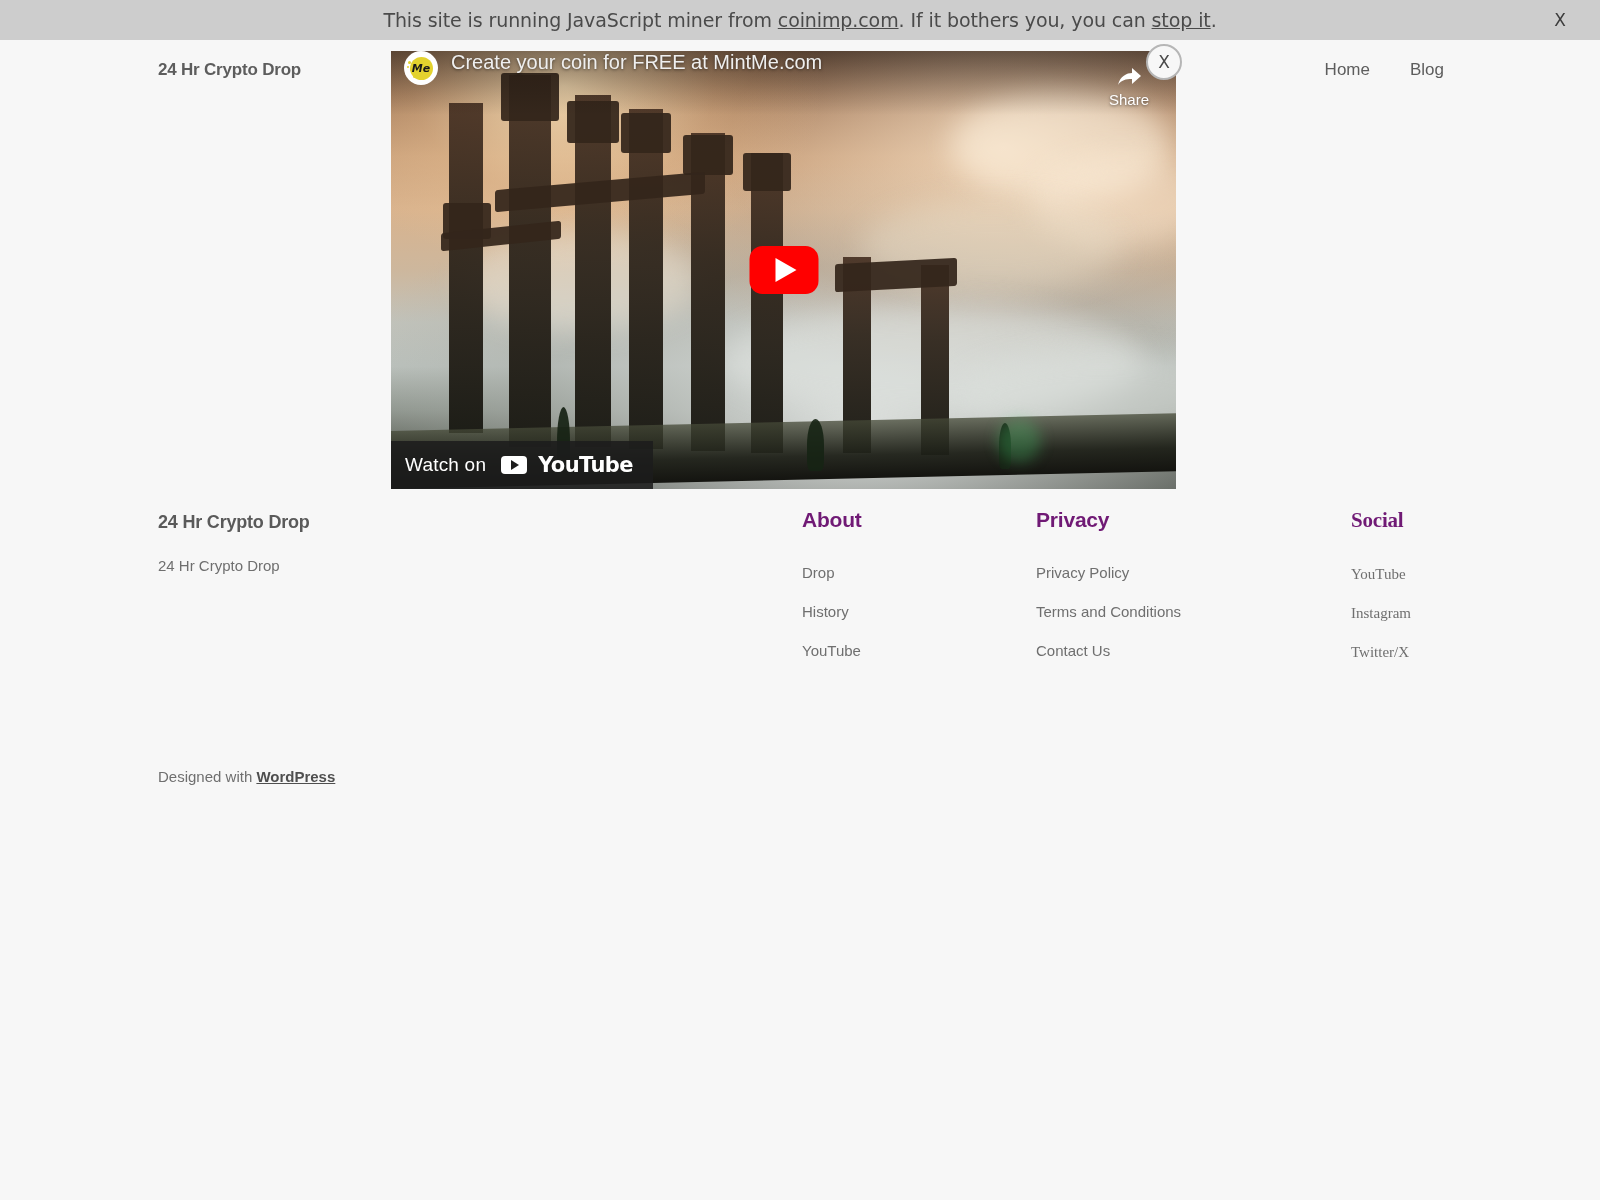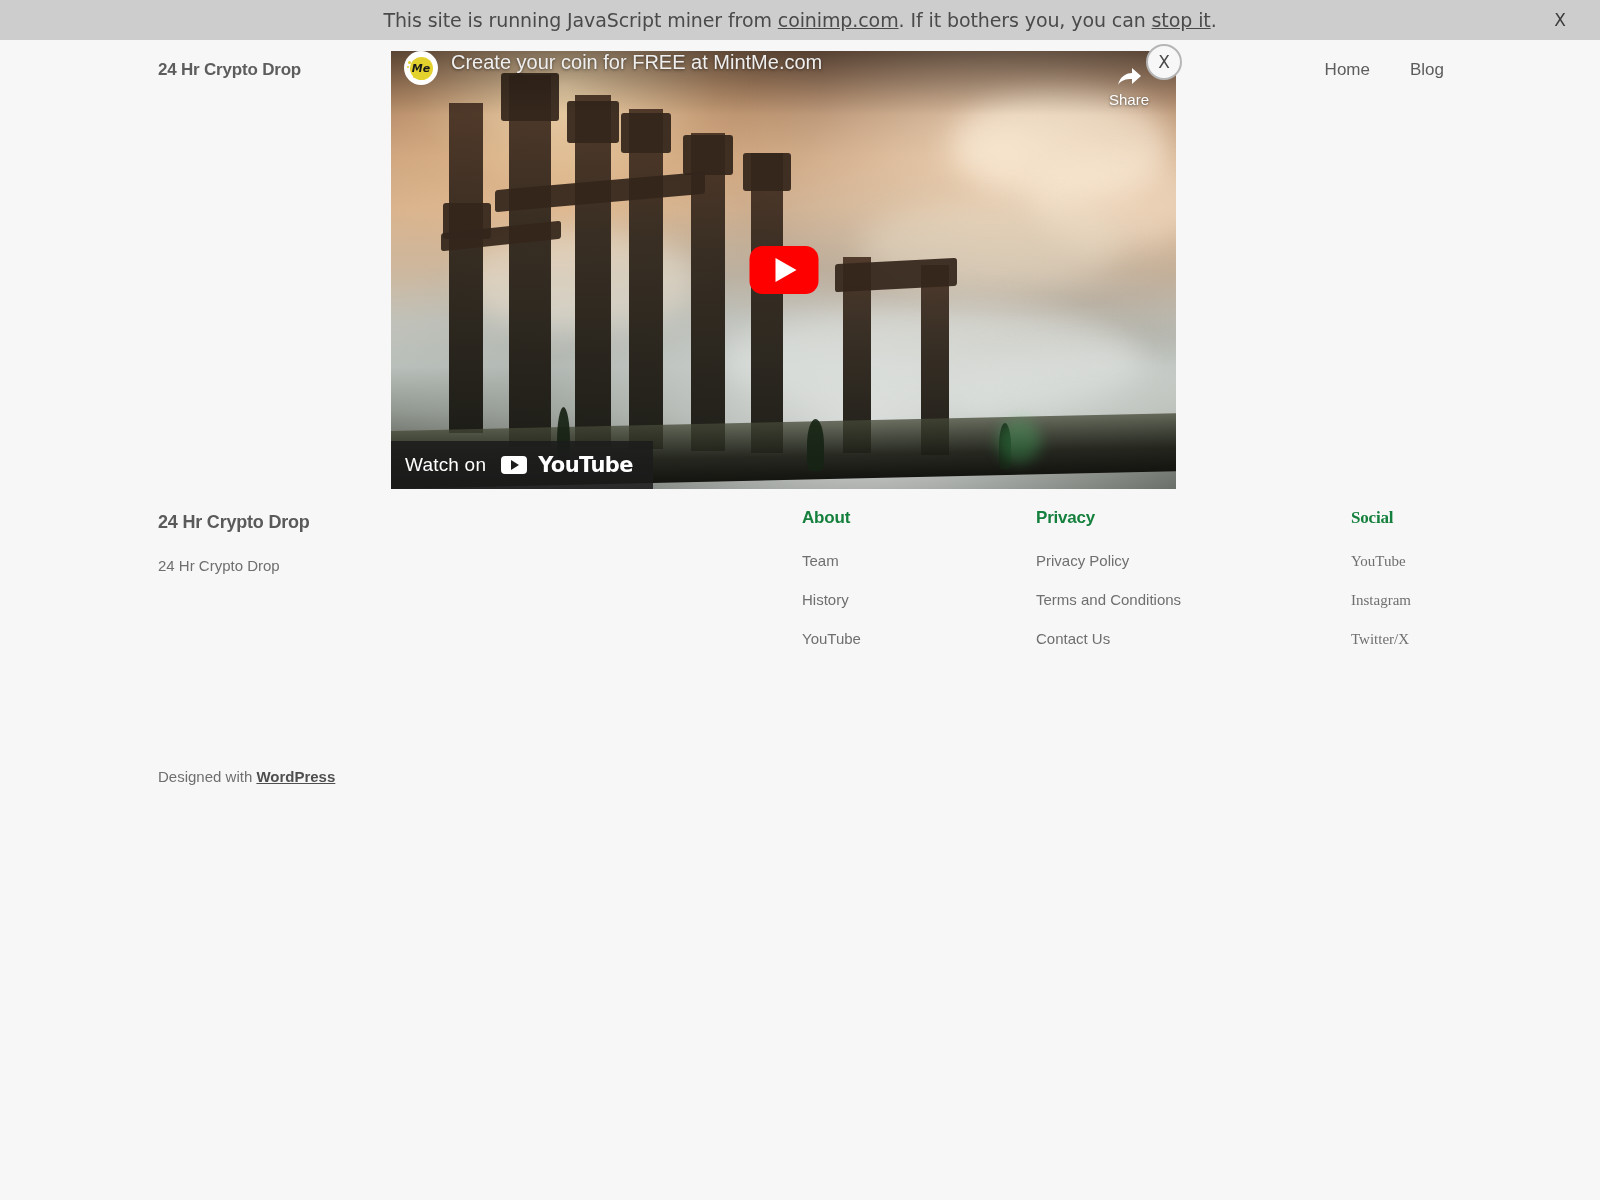--- a/index.html
+++ b/index.html
@@ -308,24 +308,24 @@
     color: #6f6f6f;
   }
   .footer-col {
     position: absolute;
     top: 18px;
   }
   .footer-col.about   { left: 802px; }
   .footer-col.privacy { left: 1036px; }
   .footer-col.social  { left: 1351px; font-family: Liberation Serif, serif; }
   .footer-col h3 {
-    font-size: 17px;
-    font-weight: bold;
-    color: #15803d;
-    margin-bottom: 24px;
+    font-size: 21px;
+    font-weight: bold;
+    color: #701a75;
+    margin-bottom: 32px;
     letter-spacing: -0.2px;
   }
   .footer-col ul { list-style: none; }
   .footer-col li { margin-bottom: 21px; }
   .footer-col li a {
     font-size: 15px;
     color: #6f6f6f;
     text-decoration: none;
     cursor: pointer;
   }
@@ -444,21 +444,21 @@
   <div class="footer-cols">
 
     <div class="footer-brand">
       <div class="footer-brand-title">24 Hr Crypto Drop</div>
       <div class="footer-brand-desc">24 Hr Crypto Drop</div>
     </div>
 
     <div class="footer-col about">
       <h3>About</h3>
       <ul>
-        <li><a>Team</a></li>
+        <li><a>Drop</a></li>
         <li><a>History</a></li>
         <li><a>YouTube</a></li>
       </ul>
     </div>
 
     <div class="footer-col privacy">
       <h3>Privacy</h3>
       <ul>
         <li><a>Privacy Policy</a></li>
         <li><a>Terms and Conditions</a></li>

